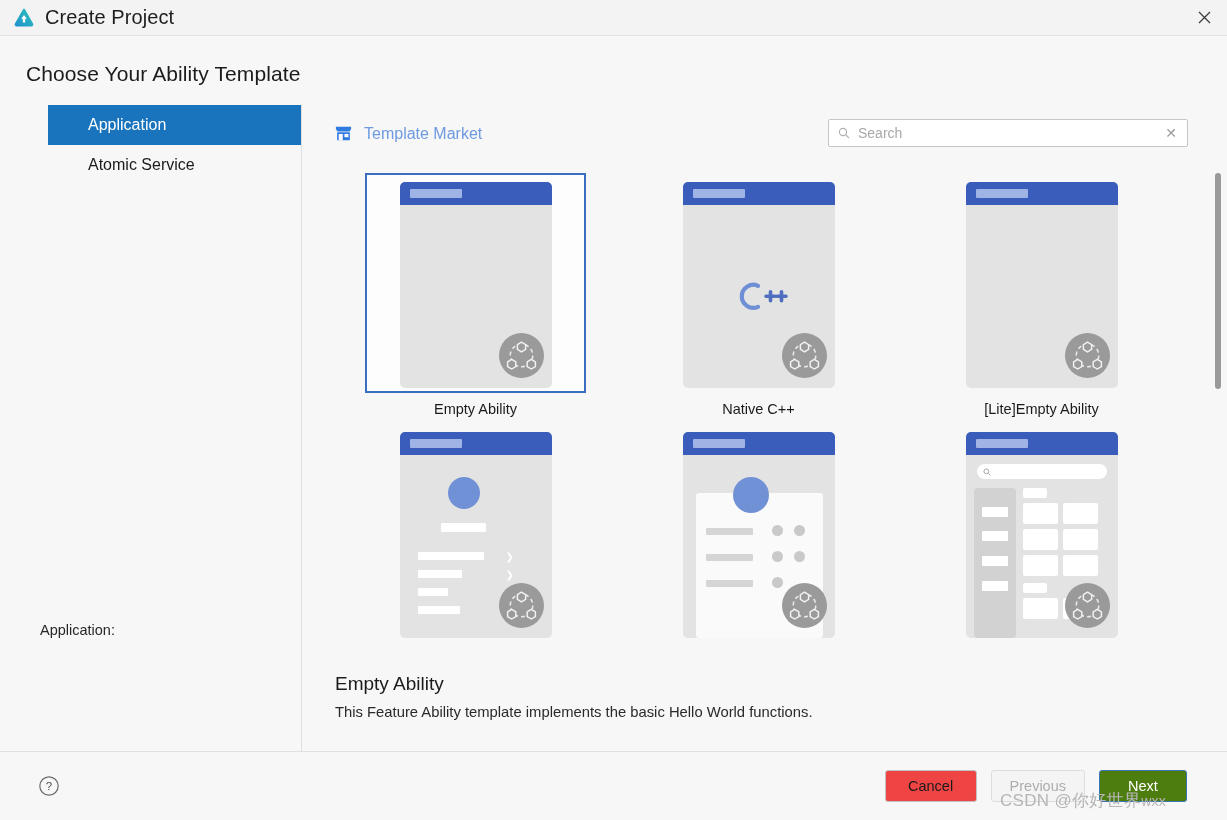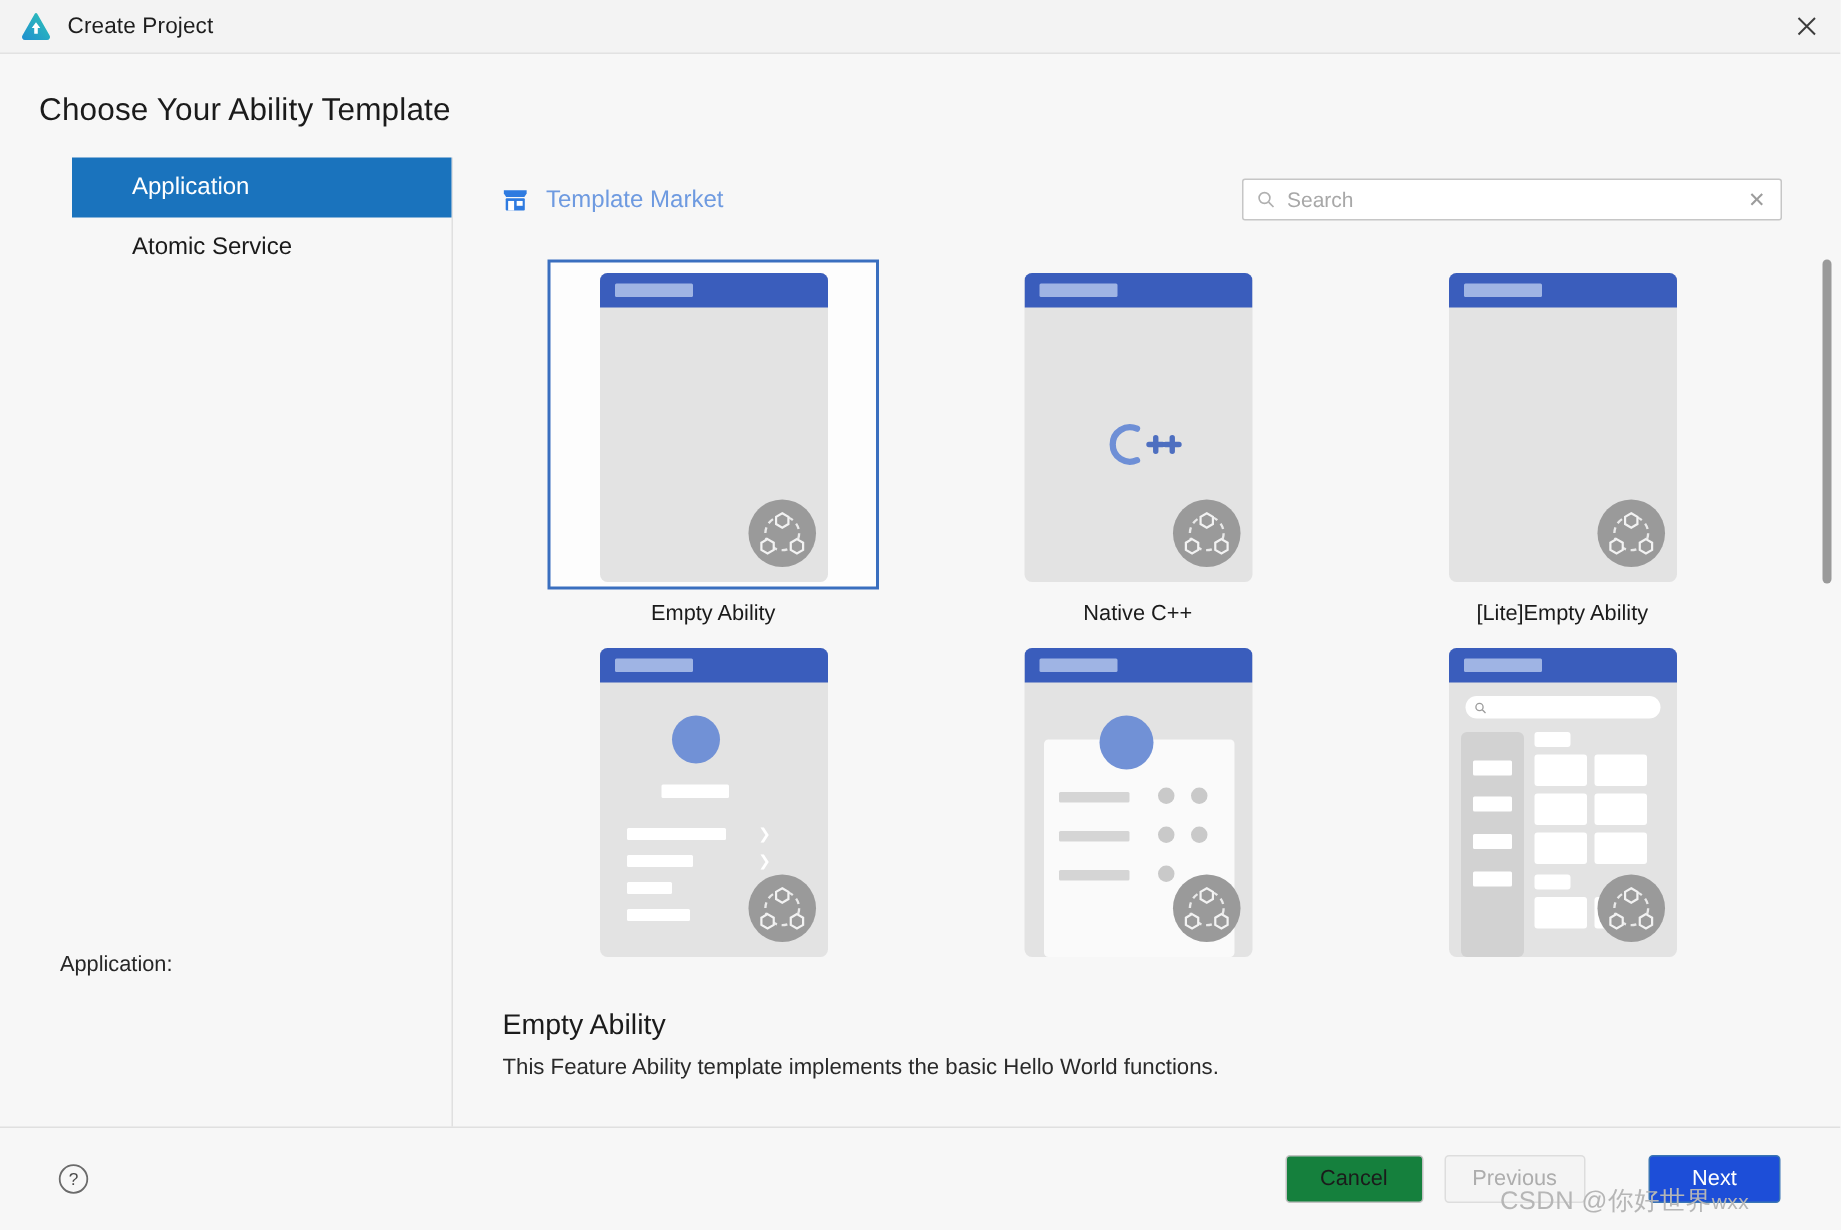--- a/index.html
+++ b/index.html
@@ -33,21 +33,21 @@
     padding-left: 13px;
     position: relative;
   }
   .app-logo {
     width: 22px; height: 22px;
     margin-right: 10px;
     flex: 0 0 auto;
     display: block;
   }
   .title-text {
-    font-size: 15px;
+    font-size: 20px;
     color: #1d1d1d;
     letter-spacing: .1px;
   }
   .close-btn {
     position: absolute;
     right: 0; top: 0;
     width: 46px; height: 35px;
     display: flex; align-items: center; justify-content: center;
     cursor: default;
   }
@@ -94,21 +94,21 @@
     background: #1a73bd;
     color: #ffffff;
   }
   .left-desc {
     margin-top: auto;
     padding: 0 40px 90px 40px;
     font-size: 14.5px;
     color: #272727;
     line-height: 23.5px;
   }
-  .left-desc .desc-title { margin-bottom: 6px; }
+  .left-desc .desc-title { margin-bottom: 19px; }
   .left-desc .desc-body { }
 
   
   .right-col {
     flex: 1 1 auto;
     display: flex;
     flex-direction: column;
     min-width: 0;
     position: relative;
   }
@@ -309,36 +309,35 @@
     padding: 0 18px;
     border-radius: 3px;
     font-size: 14.5px;
     font-family: "Liberation Sans", sans-serif;
     display: flex;
     align-items: center;
     justify-content: center;
     cursor: default;
   }
   .btn-default {
-    background: #15803d;
+    background: #ef4444;
     border: 1px solid #c2c2c2;
     color: #1b1b1b;
     text-align: right;
   }
   .btn-disabled {
     background: #f4f4f4;
     border: 1px solid #dddddd;
     color: #adadad;
   }
   .btn-primary {
-    background: #1d4ed8;
+    background: #4d7c0f;
     border: 1px solid #3a75b4;
     color: #ffffff;
     min-width: 88px;
-    margin-left: 28px;
   }
 
   
   .watermark {
     position: absolute;
     left: 1000px;
     top: 789px;
     font-size: 17px;
     color: #b6b6b6;
     white-space: nowrap;

